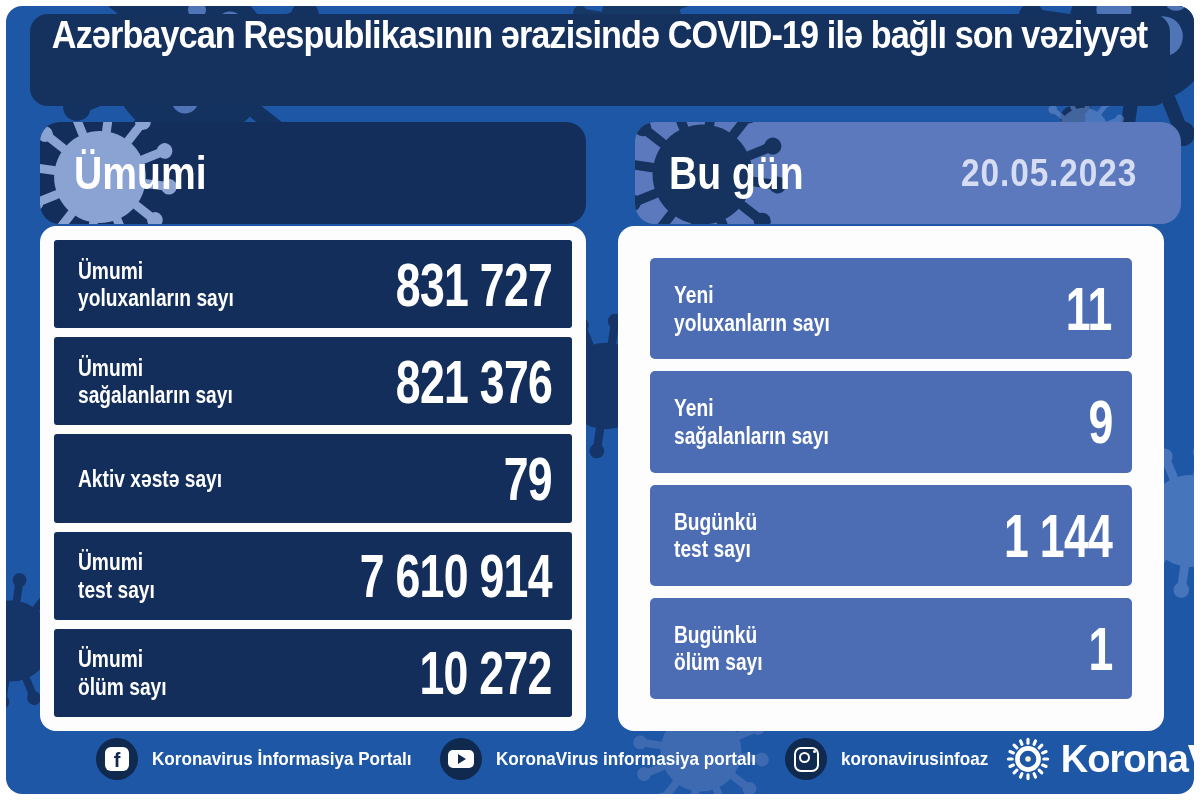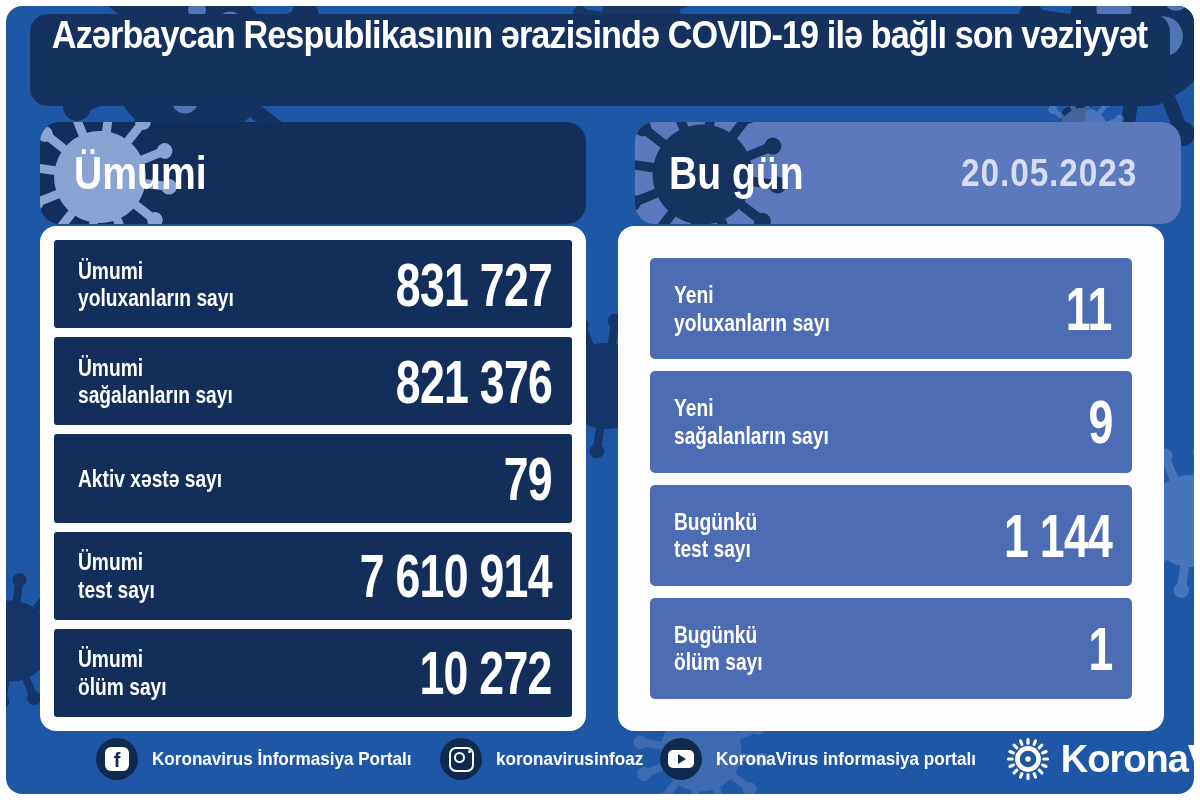--- a/index.html
+++ b/index.html
@@ -754,31 +754,31 @@
 
   <div class="footer">
     <div class="social">
       <span class="icon-circle">
         <span class="fb-box">f</span>
       </span>
       <span class="social-text">Koronavirus İnformasiya Portalı</span>
     </div>
     <div class="social">
       <span class="icon-circle">
-        <span class="ig-box"></span>
-      </span>
-      <span class="social-text">koronavirusinfoaz</span>
-    </div>
-    <div class="social">
-      <span class="icon-circle">
         <span class="yt-box">
             <span class="yt-play"></span>
           </span>
       </span>
       <span class="social-text">KoronaVirus informasiya portalı</span>
+    </div>
+    <div class="social">
+      <span class="icon-circle">
+        <span class="ig-box"></span>
+      </span>
+      <span class="social-text">koronavirusinfoaz</span>
     </div>
     <div class="brand">
       <span class="sunvirus">
           <svg viewBox="-25 -25 50 50">
             <g fill="#ffffff">
               <rect x="-1.7" y="-23" width="3.4" height="7.5" rx="1.7" transform="rotate(0)"></rect>
               <rect x="-1.7" y="-23" width="3.4" height="7.5" rx="1.7" transform="rotate(22.5)"></rect>
               <rect x="-1.7" y="-23" width="3.4" height="7.5" rx="1.7" transform="rotate(45)"></rect>
               <rect x="-1.7" y="-23" width="3.4" height="7.5" rx="1.7" transform="rotate(67.5)"></rect>
               <rect x="-1.7" y="-23" width="3.4" height="7.5" rx="1.7" transform="rotate(90)"></rect>

